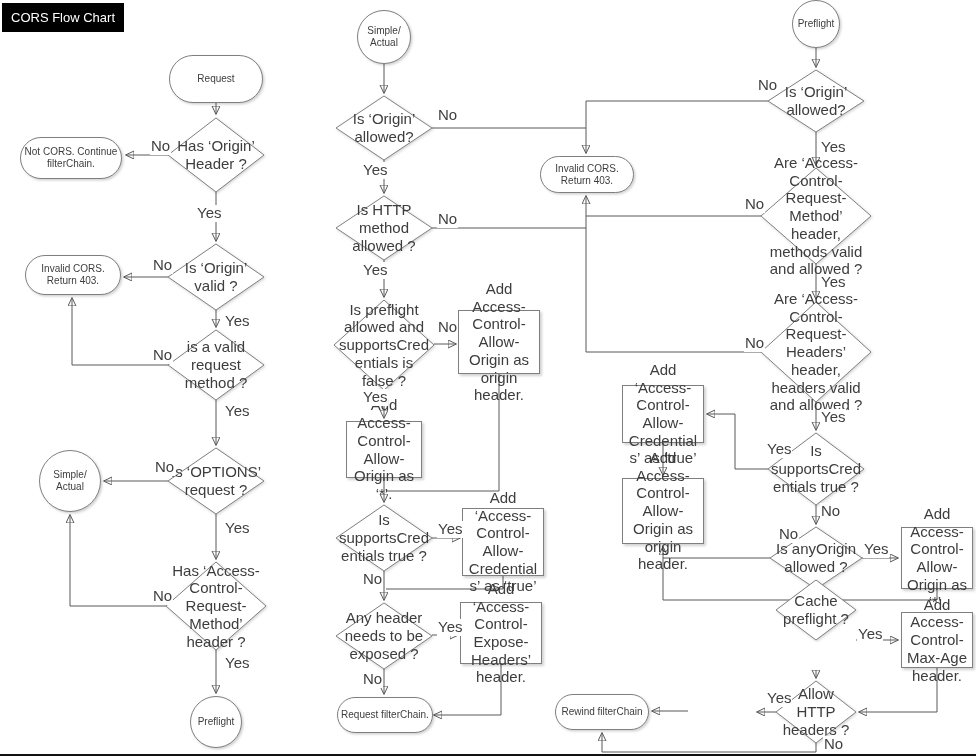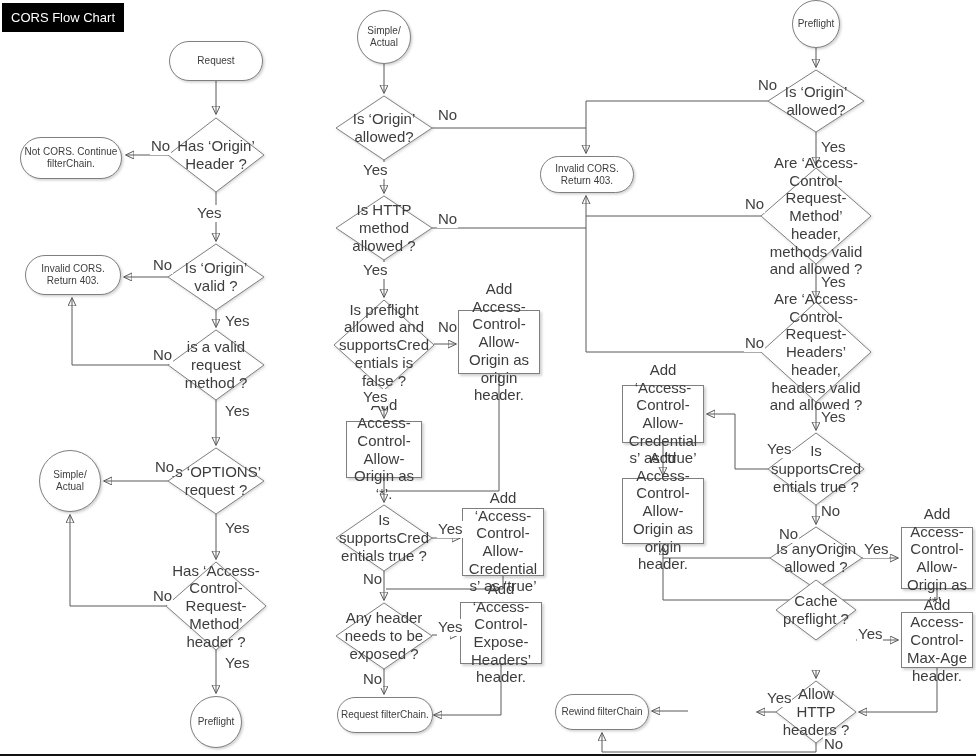--- a/index.html
+++ b/index.html
@@ -85,21 +85,21 @@
       <path d="M816,670 V678" marker-end="url(#arr)"></path>
       <path d="M937,668 V712 H859" marker-end="url(#arr)"></path>
       <path d="M776,712 H757" marker-end="url(#arr)"></path>
       <path d="M688,711 H652" marker-end="url(#arr)"></path>
       <path d="M816,743 V752 H602 V733" marker-end="url(#arr)"></path>
     </g>
   </svg>
 
   <div id="title">CORS Flow Chart</div>
 
-  <div class="node box term" style="left:169px;top:41px;width:94px;height:40px">
+  <div class="node box term" style="left:169px;top:55px;width:94px;height:48px">
     <span class="ntext">Request</span>
   </div>
 
   <div class="node diamond" style="left:168px;top:118px;width:96px;height:74px">
     <svg class="dshape" viewBox="0 0 100 100" preserveAspectRatio="none">
         <polygon points="50,0 100,50 50,100 0,50" vector-effect="non-scaling-stroke"></polygon>
       </svg>
     <span class="ntext">Has ‘Origin’ Header ?</span>
   </div>
 

